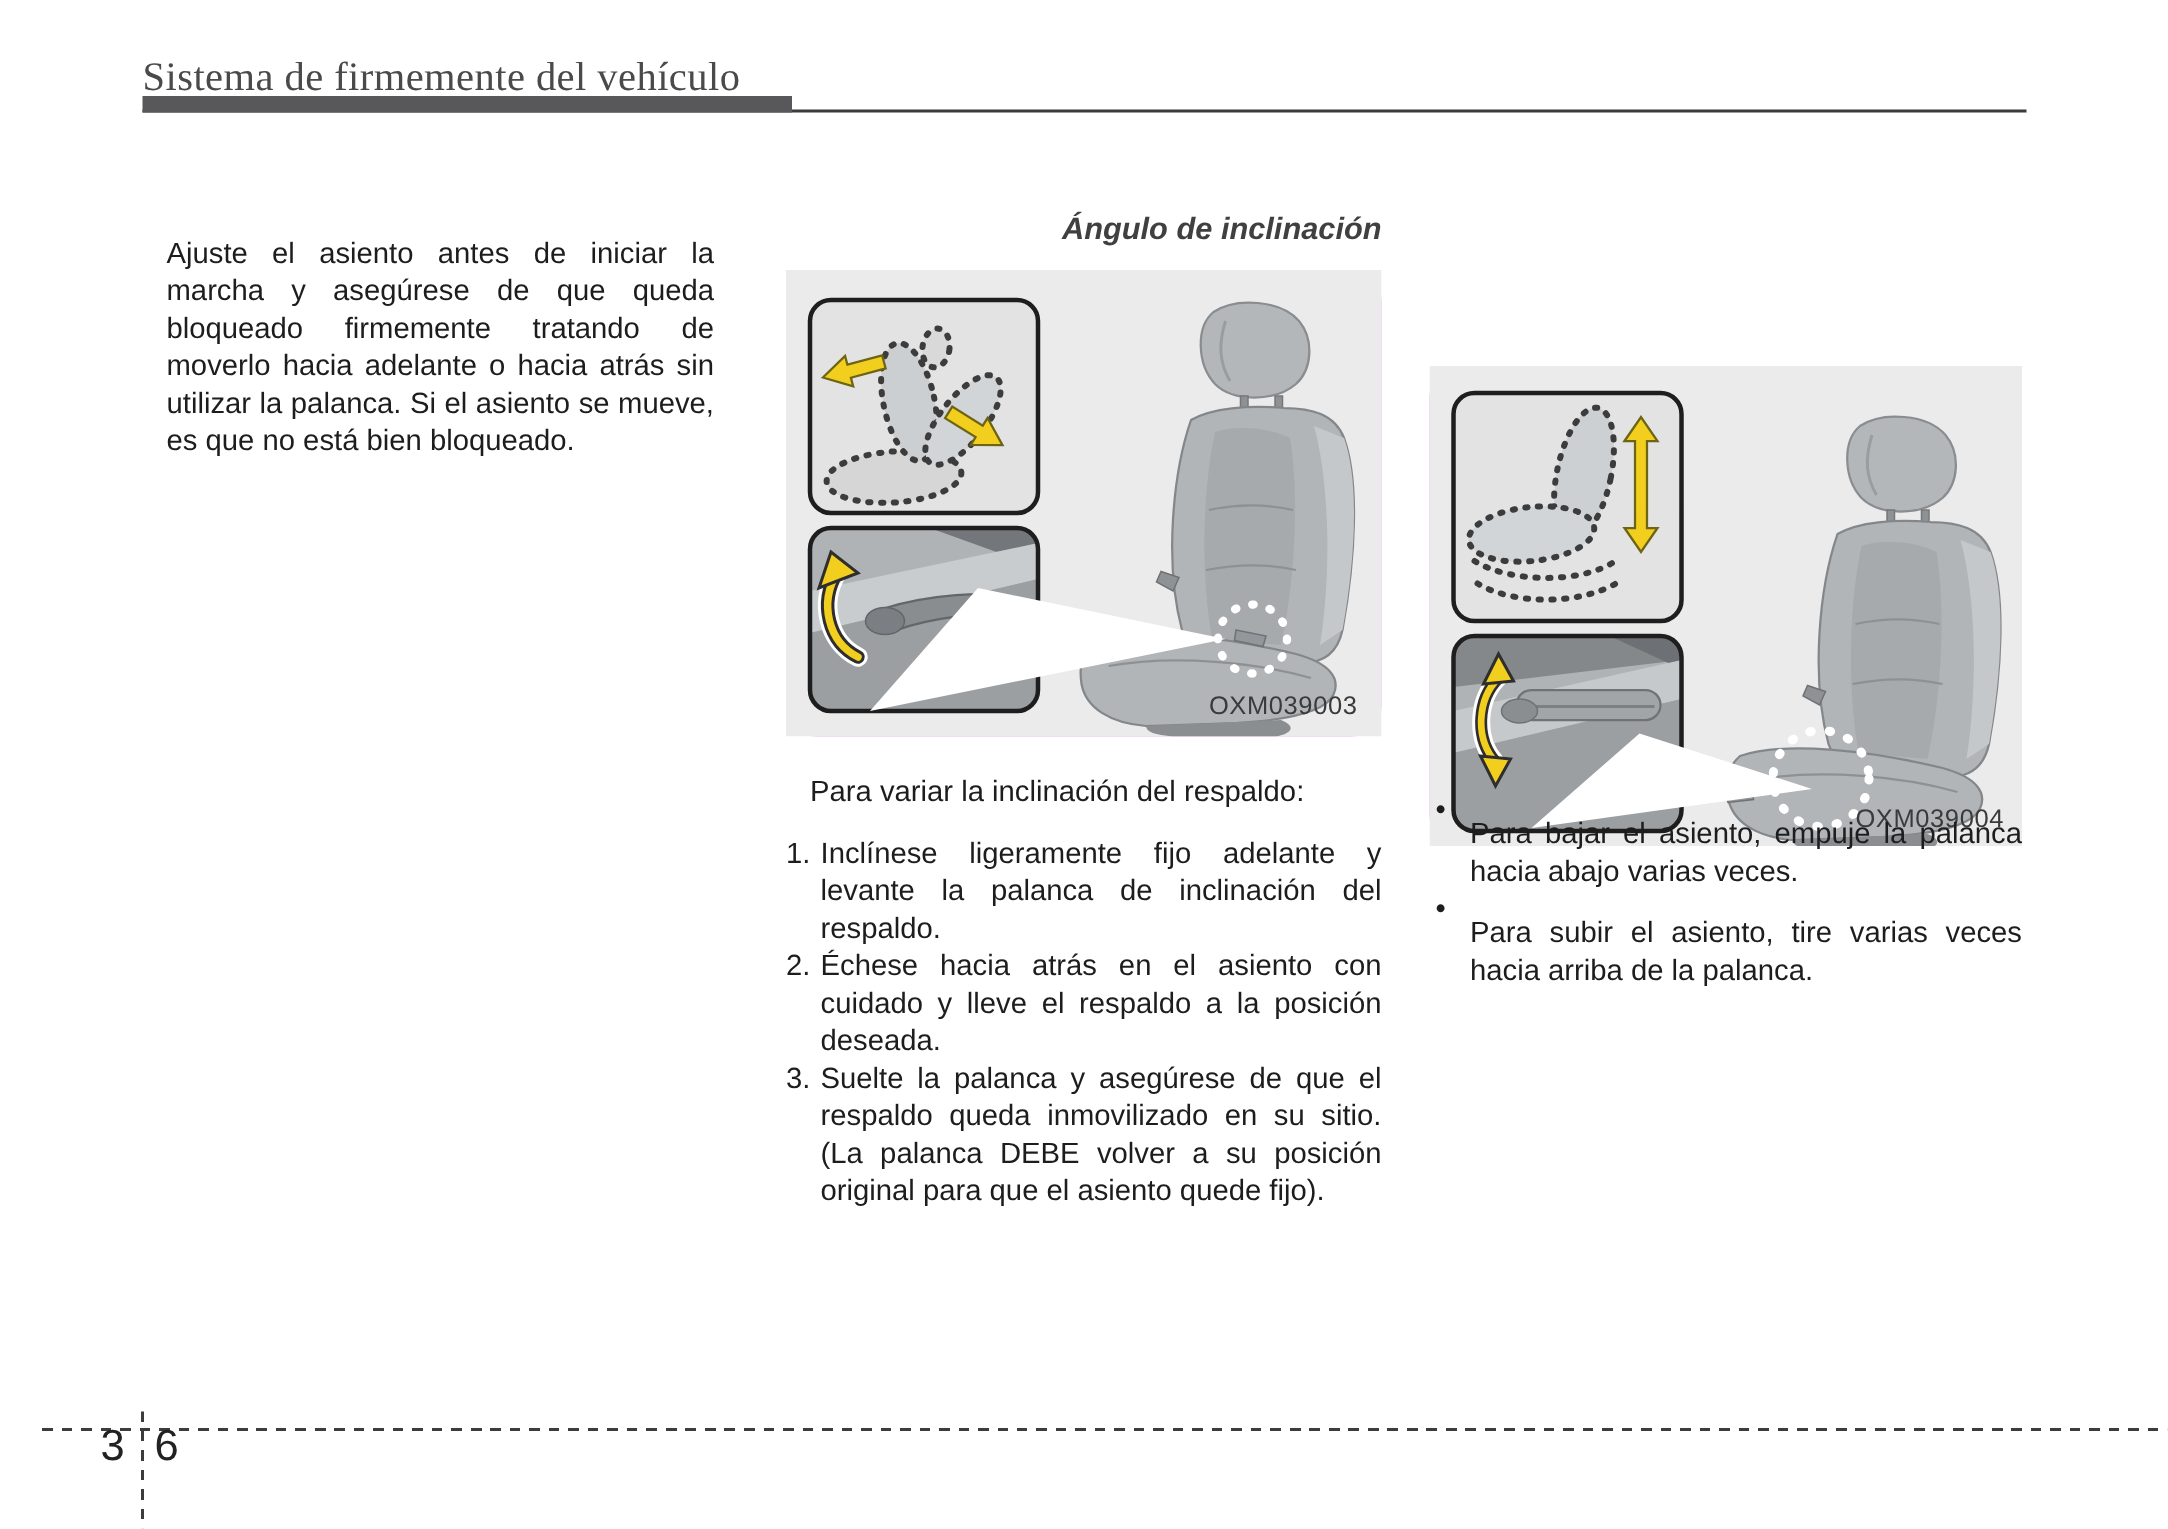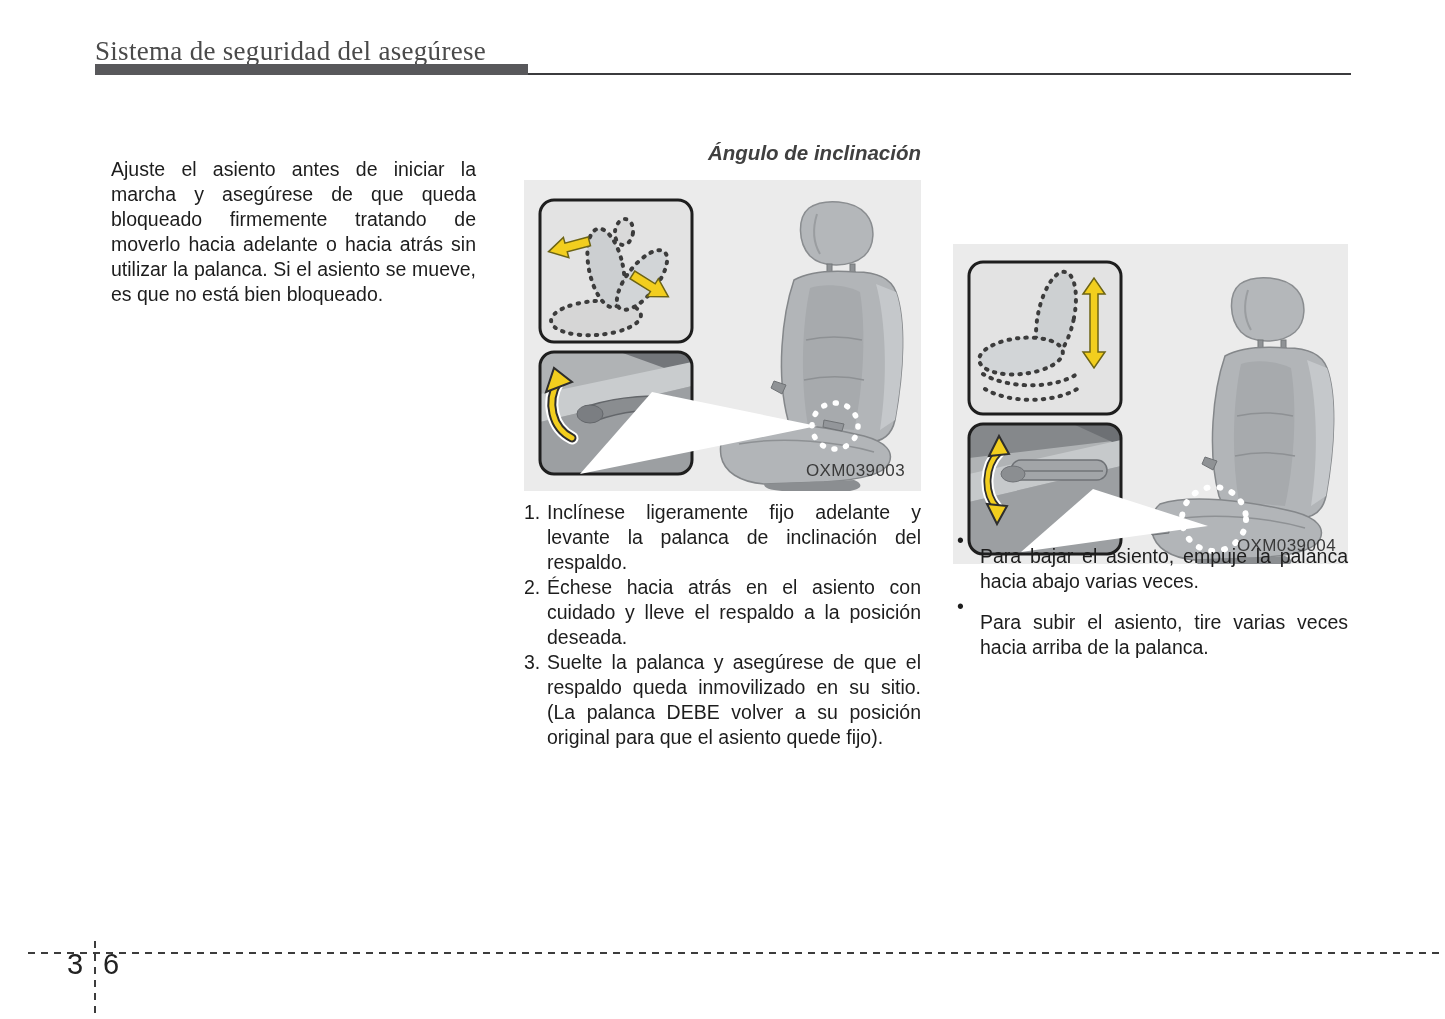--- a/index.html
+++ b/index.html
@@ -31,21 +31,21 @@
         background-image:repeating-linear-gradient(180deg,#3c3c3c 0,#3c3c3c 7px,transparent 7px,transparent 13px);}
   .pg-num{position:absolute;top:948px;font-size:29px;color:#222;}
   .pg-chapter{left:67px;}
   .pg-page{left:103px;}
 </style>
 </head>
 <body>
 
 <div id="page">
 
-  <div class="page-title">Sistema de seguridad del asegúrese</div>
+  <div class="page-title">Sistema de firmemente del vehículo</div>
   <div class="header-rule"></div>
   <div class="header-bar"></div>
 
   <div class="col" style="left:95px;top:141px;">
     <p>Ajuste el asiento antes de iniciar la marcha y asegúrese de que queda bloqueado firmemente tratando de moverlo hacia adelante o hacia atrás sin utilizar la palanca. Si el asiento se mueve, es que no está bien bloqueado.</p>
   </div>
 
   <div class="heading" style="left:524px;top:140px;">Ángulo de inclinación</div>
 
   <div class="figure" style="left:524px;top:180px;width:397px;height:311px;">
@@ -97,20 +97,21 @@
         <path d="M48,258 C28,248 22,222 34,202" stroke="#F2CE1E" stroke-width="5" fill="none" stroke-linecap="round"></path>
         <polygon points="22,212 30,188 48,202" fill="#F2CE1E" stroke="#2e2e2e" stroke-width="2"></polygon>
       </g>
       <polygon points="293,246 128,212 56,294" fill="#ffffff"></polygon>
       <circle cx="311" cy="246" r="23" fill="none" stroke="#ffffff" stroke-width="5.5" stroke-dasharray="1 11" stroke-linecap="round"></circle>
     </svg>
     <span class="fig-caption" style="right:16px;bottom:10px;">OXM039003</span>
   </div>
 
   <div class="col" style="left:524px;top:500px;">
+    <p style="text-align:left;">Para variar la inclinación del respaldo:</p>
     <div class="steps">
       <div class="item">
         <span class="num">1.</span>
         <span class="txt">Inclínese ligeramente fijo adelante y levante la palanca de inclinación del respaldo.</span>
       </div>
       <div class="item">
         <span class="num">2.</span>
         <span class="txt">Échese hacia atrás en el asiento con cuidado y lleve el respaldo a la posición deseada.</span>
       </div>
       <div class="item">

